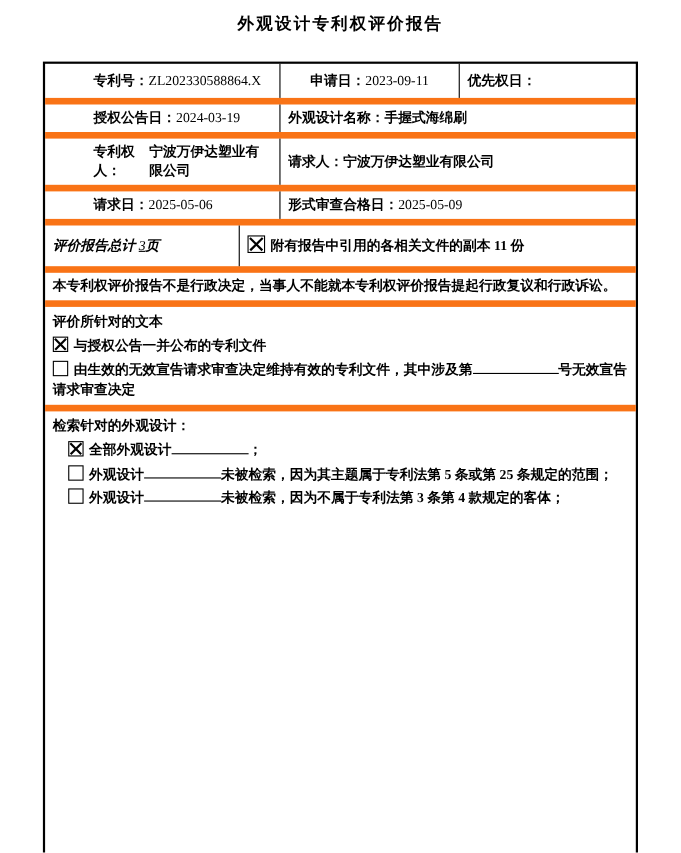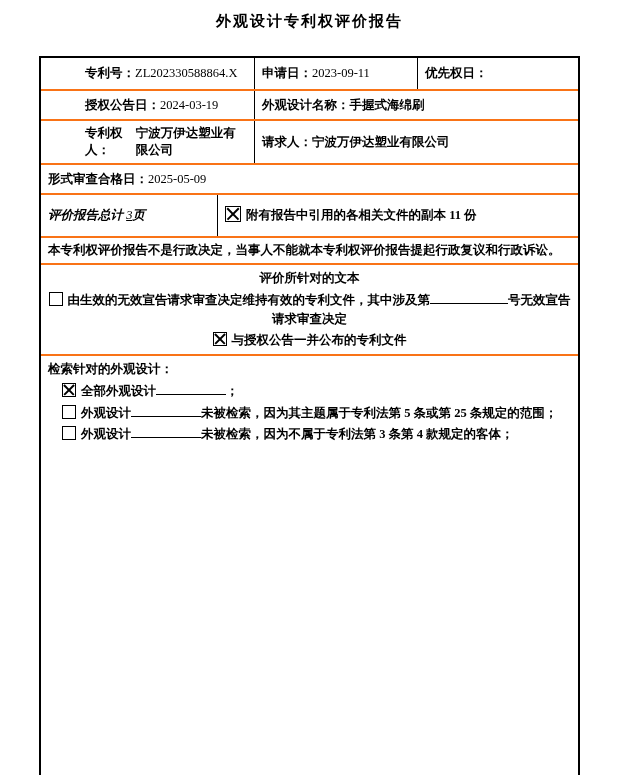--- a/index.html
+++ b/index.html
@@ -29,44 +29,44 @@
     top: 56px;
     width: 541px;
     box-sizing: border-box;
     border: 2px solid #000;
     font-size: 12.5px;
     font-weight: bold;
   }
   .row {
     display: flex;
     box-sizing: border-box;
-    border-top: 2px solid #f97316;
+    border-top: 6px solid #f97316;
   }
   .row:first-child { border-top: none; }
   .cell {
     box-sizing: border-box;
     border-left: 1px solid #000;
     padding: 4px 7px;
     display: flex;
     align-items: center;
     overflow: hidden;
   }
   .cell:first-child { border-left: none; }
   .cell.block { display: block; }
   .w213 { width: 213px; flex: none; padding-left: 44px; }
-  .w163 { width: 163px; flex: none; }
+  .w163 { width: 163px; flex: none; justify-content: center; }
   .w176 { width: 176px; flex: none; font-style: italic; }
   .grow { flex: 1 1 auto; }
   .r1 { min-height: 31px; }
   .r2 { min-height: 30px; }
   .r3 { min-height: 37px; }
   .r4 { min-height: 30px; }
   .r5 { min-height: 43px; }
   .r6 { min-height: 24px; }
-  .r7 { min-height: 78px; text-align: center; }
+  .r7 { min-height: 78px; }
   .r8 { min-height: 440px; align-items: flex-start; }
   .num { font-weight: normal; }
   .u { text-decoration: underline; }
   .cb {
     display: inline-block;
     width: 12px;
     height: 12px;
     border: 1px solid #000;
     vertical-align: -2px;
     margin-right: 5px;
@@ -142,20 +142,24 @@
       <span>专利权人：</span>
         <span>宁波万伊达塑业有限公司</span>
     </div>
     <div class="cell grow">
       <span>请求人：</span>
         <span>宁波万伊达塑业有限公司</span>
     </div>
   </div>
 
   <div class="row r4">
+    <div class="cell w213">
+      <span>请求日：</span>
+        <span class="num">2025-05-06</span>
+    </div>
     <div class="cell grow">
       <span>形式审查合格日：</span>
         <span class="num">2025-05-09</span>
     </div>
   </div>
 
   <div class="row r5">
     <div class="cell w176">
       <span class="attach-line">
         <span>评价报告总计 </span><span class="u num">3</span><span>页</span>
@@ -171,24 +175,24 @@
   <div class="row r6">
     <div class="cell grow">
       <span>本专利权评价报告不是行政决定，当事人不能就本专利权评价报告提起行政复议和行政诉讼。</span>
     </div>
   </div>
 
   <div class="row r7">
     <div class="cell grow block">
       <div class="heading-line">评价所针对的文本</div>
       <div class="opt">
+        <span class="cb checked"></span><span>与授权公告一并公布的专利文件</span>
+      </div>
+      <div class="opt">
         <span class="cb"></span><span>由生效的无效宣告请求审查决定维持有效的专利文件，其中涉及第</span><span class="blank wide"></span><span>号无效宣告请求审查决定</span>
-      </div>
-      <div class="opt">
-        <span class="cb checked"></span><span>与授权公告一并公布的专利文件</span>
       </div>
     </div>
   </div>
 
   <div class="row r8">
     <div class="cell grow block">
       <div class="heading-line">检索针对的外观设计：</div>
       <div class="opt indent">
         <span class="cb checked"></span><span>全部外观设计</span><span class="blank"></span><span>；</span>
       </div>

